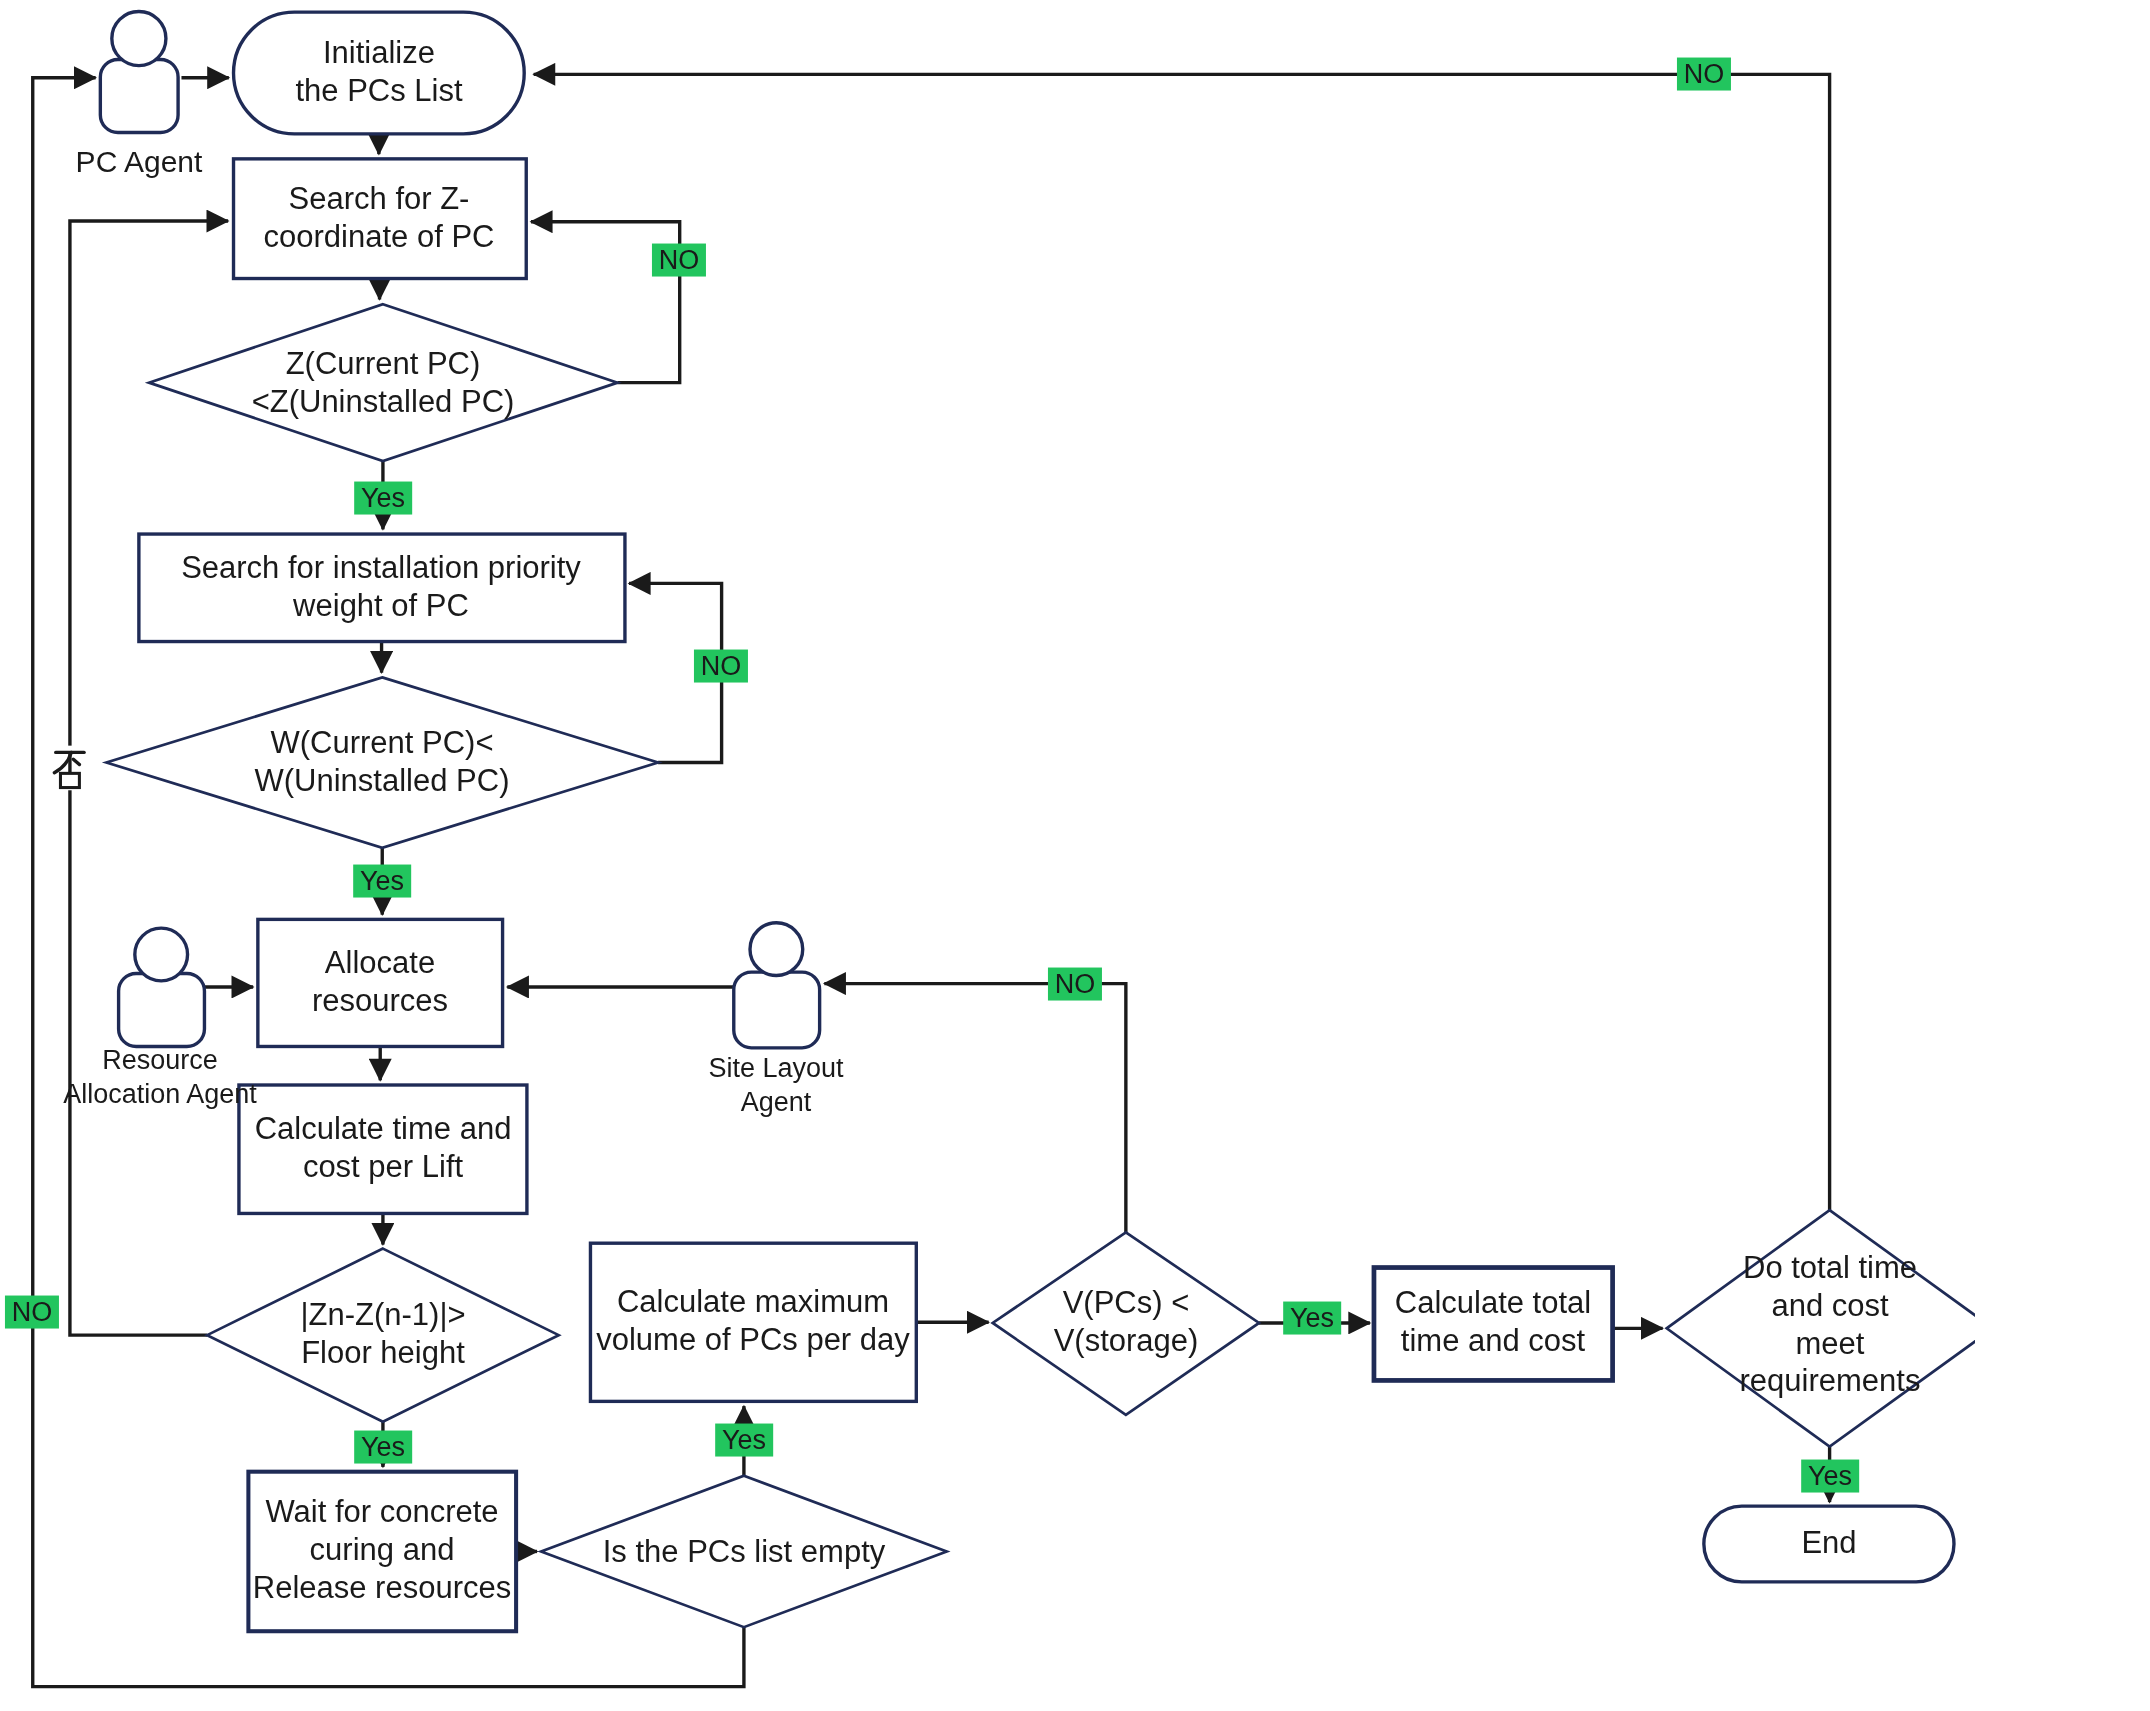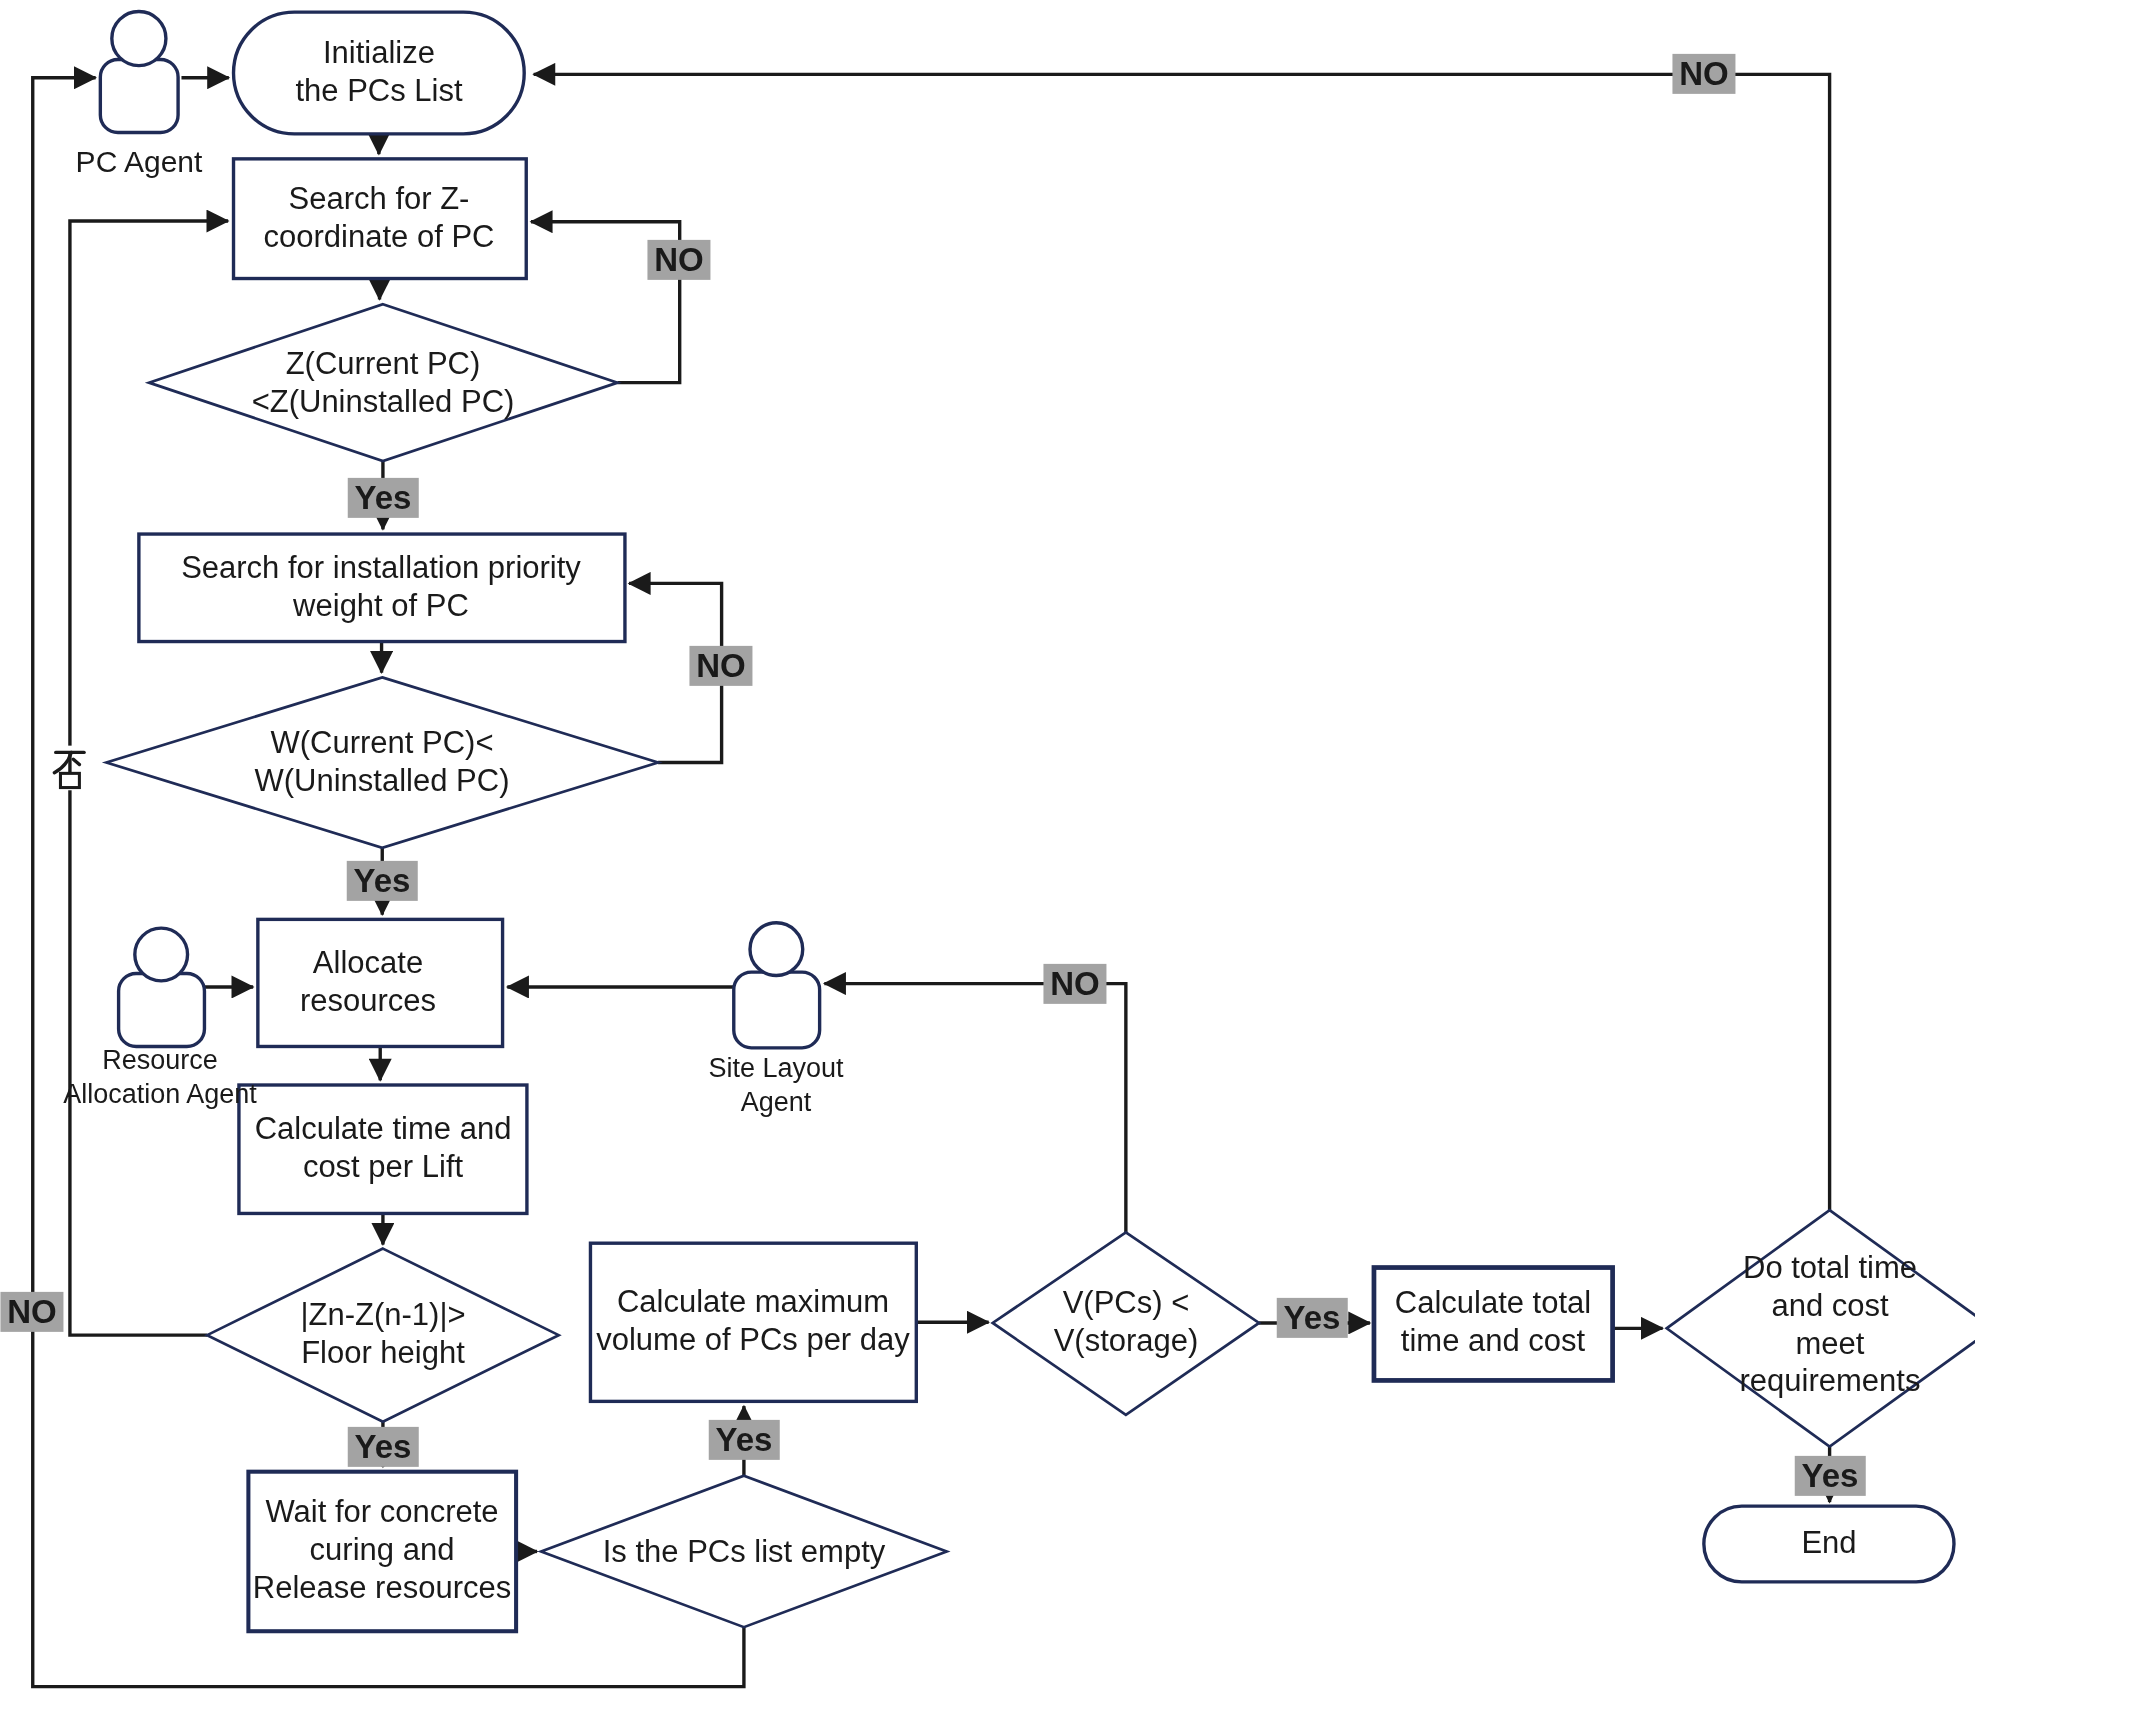--- a/index.html
+++ b/index.html
@@ -5,21 +5,21 @@
   html,body{margin:0;padding:0;background:#ffffff;}
   body{width:2151px;height:1711px;font-family:"Liberation Sans",sans-serif;}
   .stage{position:relative;width:1975px;height:1711px;background:#ffffff;overflow:hidden;}
   .stage svg{position:absolute;left:0;top:0;}
   .lbl{
     position:absolute;transform:translate(-50%,-50%);
     white-space:pre-line;text-align:center;
     color:#1a1a1a;font-size:31px;line-height:1.22;z-index:2;
   }
   .node-lbl{pointer-events:none;}
-  .edge-lbl{background:#a3a3a3;padding:0 6.8px;font-size:33px;z-index:3;font-weight:bold;}
+  .edge-lbl{background:#22c55e;padding:0 6.8px;font-size:27px;z-index:3;}
   .agent-lbl{font-size:27px;line-height:1.25;}
   .sr{position:absolute;opacity:0;width:0.7px;height:0.7px;overflow:hidden;pointer-events:none;}
 </style>
 </head>
 <body>
 
 <div class="stage">
 
   <svg width="2151" height="1711" viewBox="0 0 3181 2531">
     <defs>
@@ -146,21 +146,21 @@
   <div class="lbl node-lbl" style="left:379px;top:72px;">Initialize
 the PCs List</div>
   <div class="lbl node-lbl" style="left:379px;top:218px;">Search for Z-
 coordinate of PC</div>
   <div class="lbl node-lbl" style="left:383px;top:383px;">Z(Current PC)
 &lt;Z(Uninstalled PC)</div>
   <div class="lbl node-lbl" style="left:381px;top:587px;">Search for installation priority
 weight of PC</div>
   <div class="lbl node-lbl" style="left:382px;top:762px;">W(Current PC)&lt;
 W(Uninstalled PC)</div>
-  <div class="lbl node-lbl" style="left:368px;top:982px;text-align:center;">Allocate
+  <div class="lbl node-lbl" style="left:380px;top:982px;text-align:center;">Allocate
 resources</div>
   <div class="lbl node-lbl" style="left:383px;top:1148px;">Calculate time and
 cost per Lift</div>
   <div class="lbl node-lbl" style="left:383px;top:1334px;">|Zn-Z(n-1)|&gt;
 Floor height</div>
   <div class="lbl node-lbl" style="left:382px;top:1550px;">Wait for concrete
 curing and
 Release resources</div>
   <div class="lbl node-lbl" style="left:744px;top:1552px;">Is the PCs list empty</div>
   <div class="lbl node-lbl" style="left:753px;top:1321px;text-align:center;">Calculate maximum

